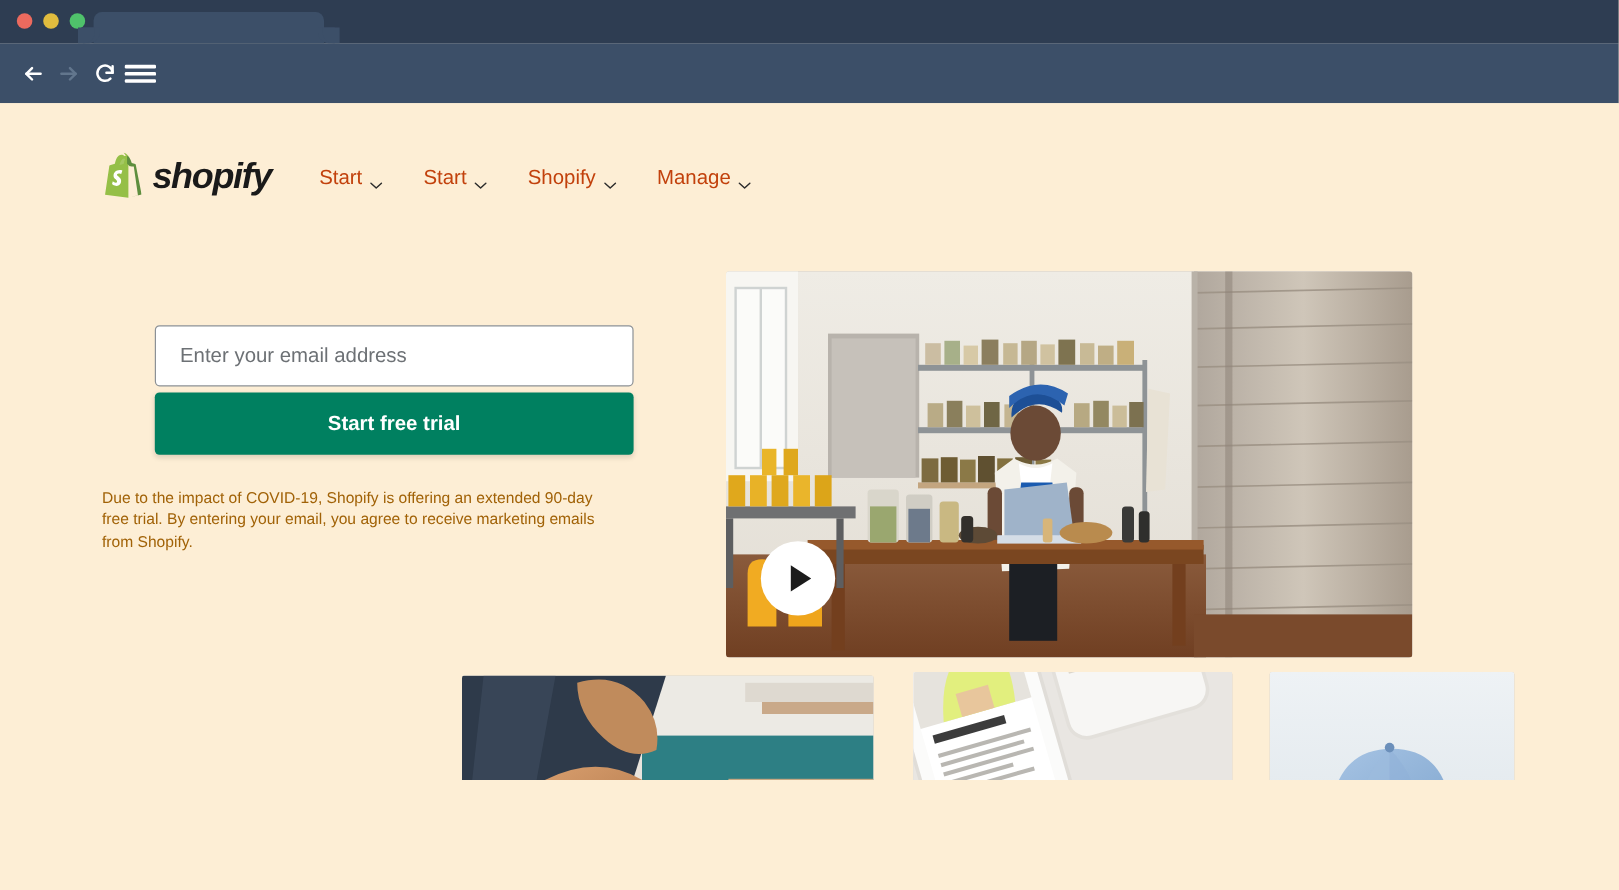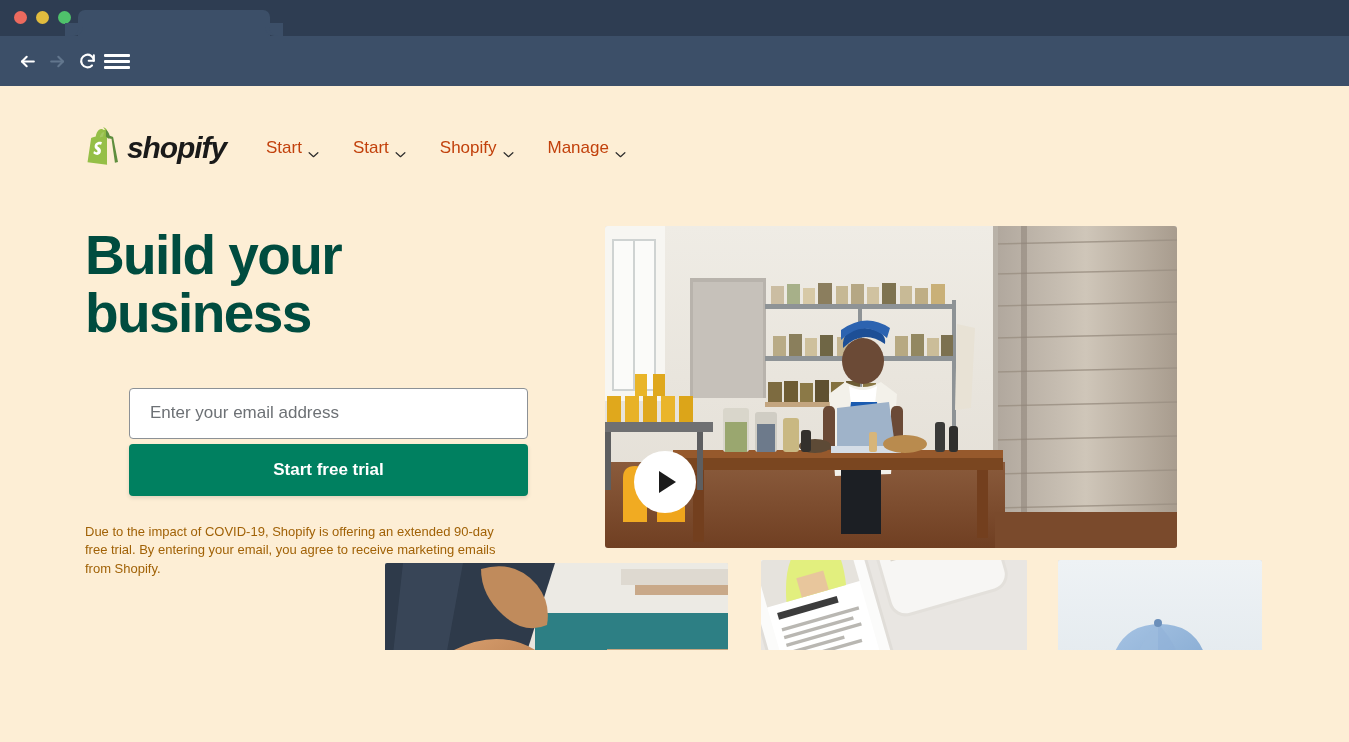--- a/index.html
+++ b/index.html
@@ -297,21 +297,20 @@
           <span class="chev"><svg width="11" height="7" viewBox="0 0 12 8" fill="none" stroke="#2c2c2c" stroke-width="1.4" stroke-linecap="round" stroke-linejoin="round">
                 <polyline points="1,2 6,6.5 11,2"></polyline>
               </svg></span>
         </div>
       </div>
 
     </div>
 
     <div class="hero">
       <div class="hero-left">
-        <h1 class="hero-title">Build your business</h1>
         <div class="signup">
           <input class="email-input" type="text" value="" placeholder="Enter your email address" style="">
           <button class="trial-btn">Start free trial</button>
         </div>
         <p class="disclaimer">Due to the impact of COVID-19, Shopify is offering an extended 90-day free trial. By entering your email, you agree to receive marketing emails from Shopify.</p>
       </div>
 
       <div class="hero-right">
         <div class="video-card">
           <svg class="g-img" viewBox="0 0 572 322" preserveAspectRatio="none">

